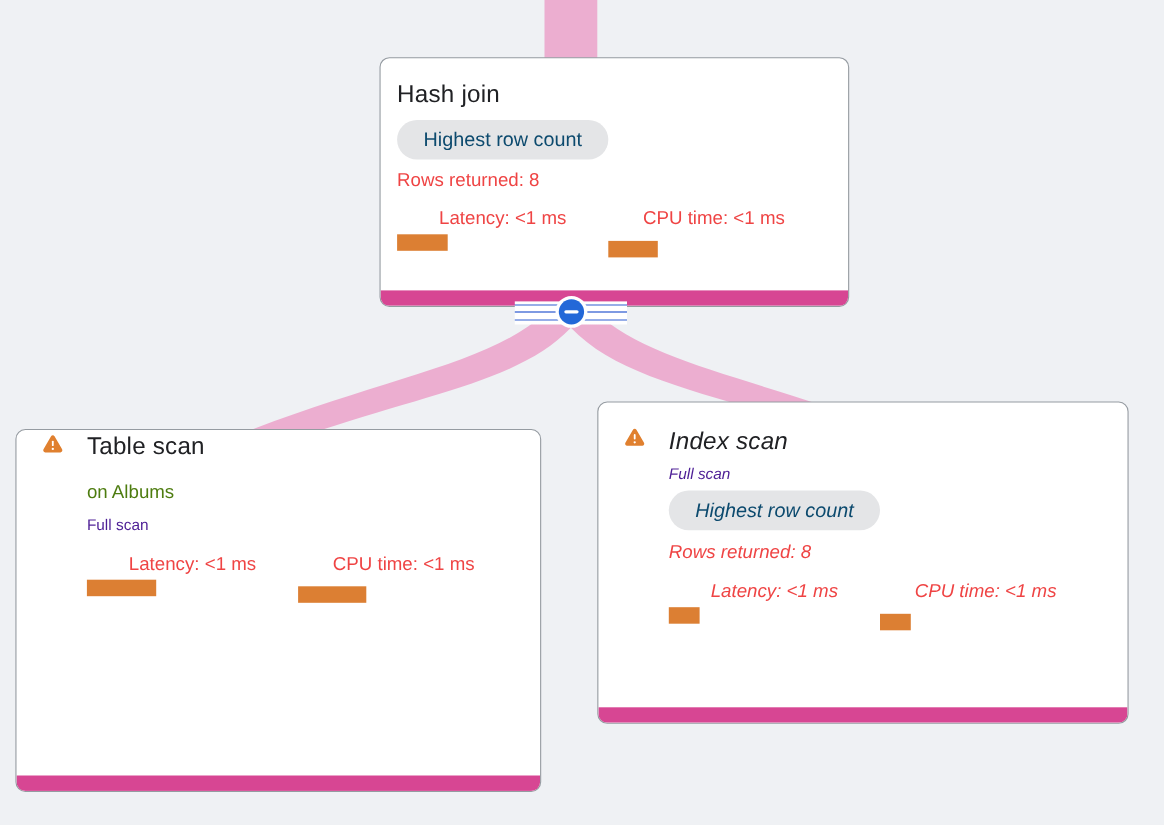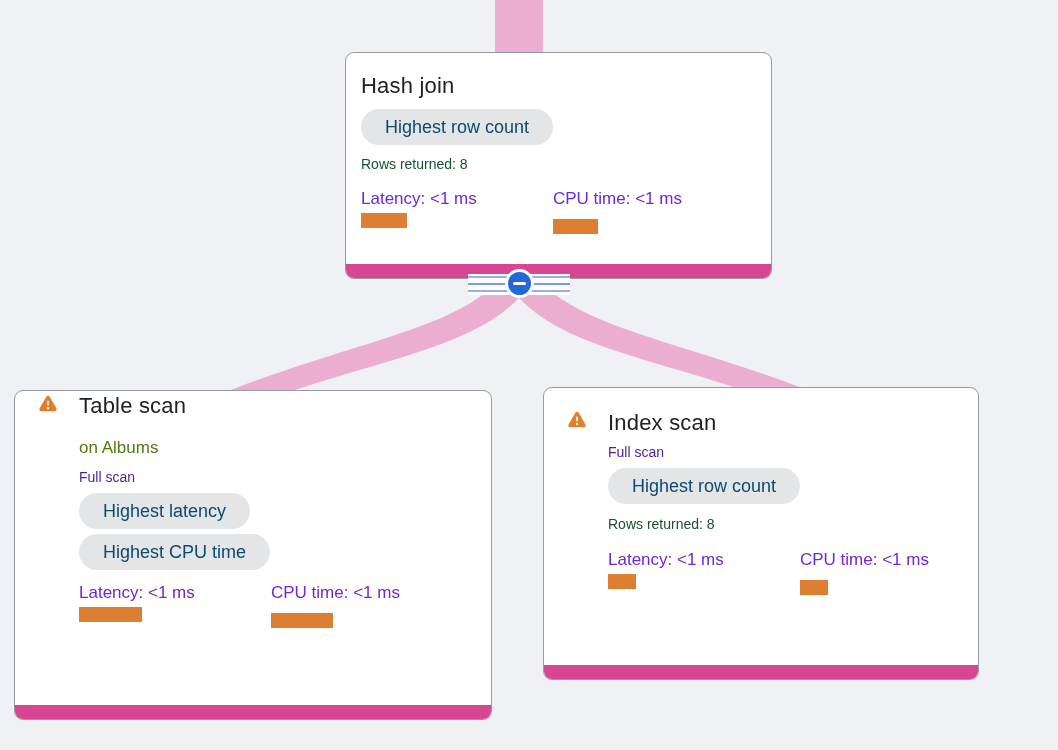--- a/index.html
+++ b/index.html
@@ -33,34 +33,34 @@
   }
   .card-body { display:flex; }
   .icon-col { flex:0 0 42px; }
   .content { flex:1 1 auto; min-width:0; }
 
   .warn-icon { width:22px; height:22px; display:block; }
 
   .title { font-size:22px; line-height:26px; color:#202124; letter-spacing:.2px; }
   .subtitle { font-size:17px; line-height:26px; color:#4d7c0f; }
   .scan-type { font-size:14px; line-height:26px; color:#4c1d95; margin-top:3px; }
-  .rows { font-size:14px; line-height:26px; color:#14532d; }
+  .rows { font-size:17px; line-height:26px; color:#ef4444; }
 
   .badge {
     display:table;
     background:#e4e5e7; color:#0c4a6e;
     font-size:18px; line-height:36px; height:36px;
     border-radius:18px; padding:0 24px;
     white-space:nowrap;
   }
   .badge + .badge { margin-top:5px; }
 
   .metrics { display:flex; }
   .metric { width:192px; flex:0 0 192px; }
-  .metric-label { font-size:17px; line-height:24px; color:#6d28d9; white-space:nowrap; }
+  .metric-label { font-size:17px; line-height:24px; color:#ef4444; white-space:nowrap;text-align:center; }
   .bar { height:15px; background:#dc7f33; margin-top:2px; }
   .metric.cpu .bar { margin-top:8px; }
 
   
   #card-hash { left:305px; top:52px; width:427px; height:227px;margin-left:40px; }
   #card-hash .content { padding:20px 12px 0 15px; }
   #card-hash .badge { margin-top:10px; }
   #card-hash .rows { margin-top:6px; }
   #card-hash .metrics { margin-top:10px; }
 
@@ -68,21 +68,21 @@
   #card-table { left:14px; top:390px; width:478px; height:330px; }
   #card-table .card-body { padding:0 12px 0 22px; }
   #card-table .warn-icon { margin-top:1px; }
   #card-table .title { margin-top:2px; }
   #card-table .subtitle { margin-top:16px; }
   #card-table .badges { margin-top:3px; }
   #card-table .rows { margin-top:7px; }
   #card-table .metrics { margin-top:11px; }
 
   
-  #card-index { left:543px; top:387px; width:436px; height:293px; }
+  #card-index { left:543px; top:365px; width:483px; height:293px;font-style:italic; }
   #card-index .card-body { padding:16px 12px 0 22px; }
   #card-index .warn-icon { margin-top:4px; }
   #card-index .title { margin-top:6px; }
   #card-index .subtitle { margin-top:14px; }
   #card-index .badges { margin-top:3px; }
   #card-index .rows { margin-top:7px; }
   #card-index .metrics { margin-top:11px; }
 
   
   .stripes {
@@ -145,24 +145,20 @@
         <svg class="warn-icon" viewBox="0 0 24 24">
           <path d="M4.5 21h15c1.54 0 2.5-1.67 1.73-3L13.73 4.99c-.77-1.33-2.69-1.33-3.46 0L2.77 18c-.77 1.33.19 3 1.73 3z" fill="#e0802f"></path>
           <rect x="11.1" y="9.4" width="1.8" height="5.4" rx="0.9" fill="#ffffff"></rect>
           <circle cx="12" cy="17.6" r="1.15" fill="#ffffff"></circle>
         </svg>
       </div>
       <div class="content">
         <div class="title">Table scan</div>
         <div class="subtitle">on Albums</div>
         <div class="scan-type">Full scan</div>
-        <div class="badges">
-          <div class="badge">Highest latency</div>
-          <div class="badge">Highest CPU time</div>
-        </div>
         <div class="metrics">
           <div class="metric">
             <div class="metric-label">Latency: &lt;1 ms</div>
             <div class="bar" style="width:63px"></div>
           </div>
           <div class="metric cpu">
             <div class="metric-label">CPU time: &lt;1 ms</div>
             <div class="bar" style="width:62px"></div>
           </div>
         </div>

